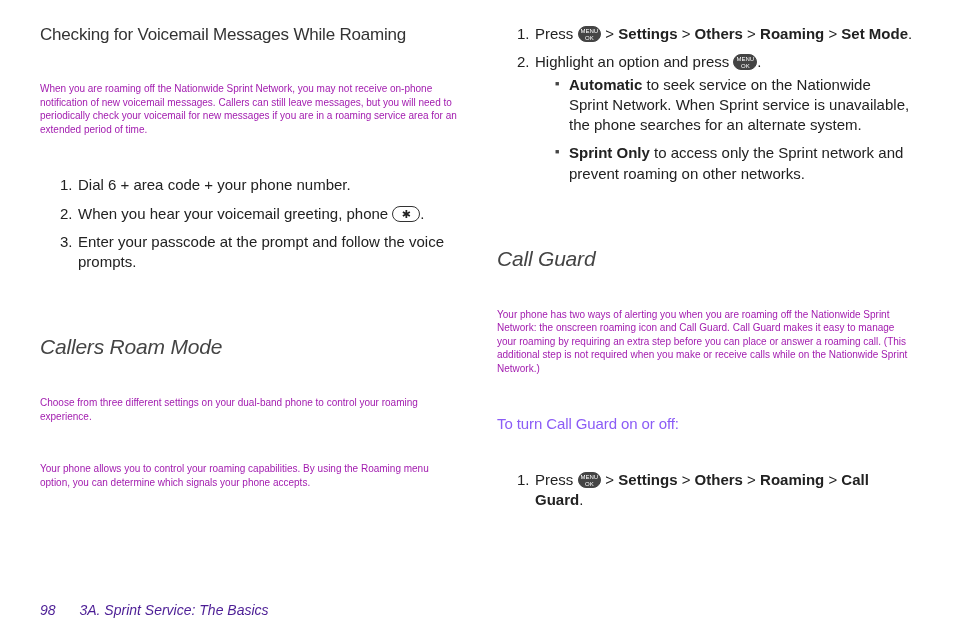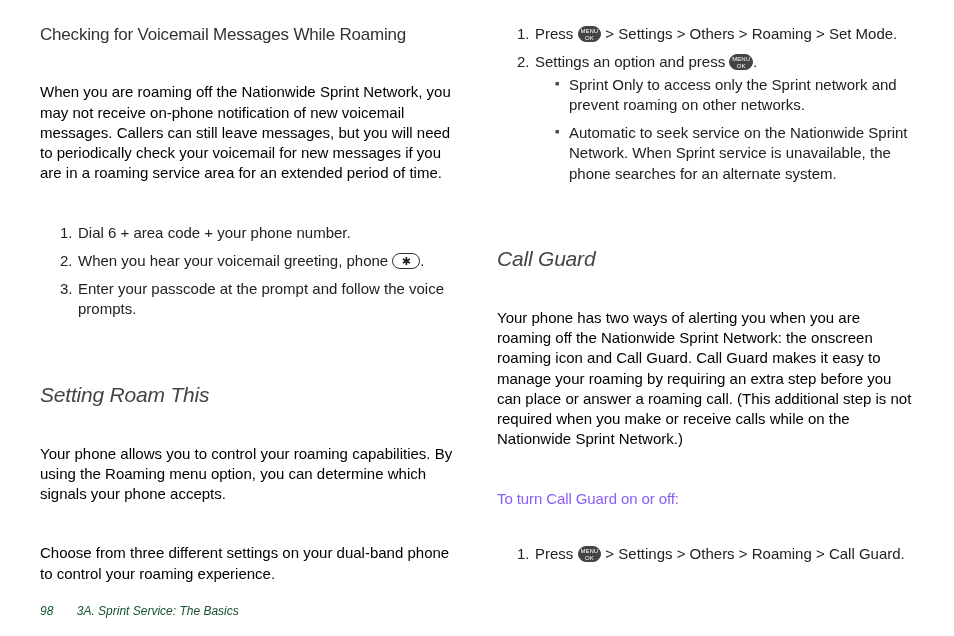--- a/index.html
+++ b/index.html
@@ -32,24 +32,24 @@
   }
   .h2 {
     font-size: 21px;
     font-style: italic;
     font-weight: normal;
     color: #444;
     margin: 16px 0 10px 0;
     letter-spacing: -0.2px;
   }
   .body {
-    font-size: 15px;
+    font-size: 10px;
     line-height: 1.35;
     margin-bottom: 12px;
-    color: #000000;
+    color: #a21caf;
   }
   .lead {
     font-size: 15px;
     line-height: 1.35;
     margin-bottom: 8px;
     color: #8b5cf6;
     letter-spacing: -0.1px;
   }
   ol.steps {
     list-style: none;
@@ -84,21 +84,21 @@
     position: relative;
   }
   ul.sub > li::before {
     content: "■";
     position: absolute;
     left: 0;
     top: 4px;
     font-size: 7px;
     color: #444;
   }
-  .bold { font-weight: normal; margin-top: 16px; }
+  .bold { font-weight: bold; margin-top: 16px; }
   .key {
     display: inline-block;
     min-width: 28px;
     height: 16px;
     border: 1px solid #333;
     border-radius: 10px;
     vertical-align: middle;
     text-align: center;
     font-size: 11px;
     line-height: 14px;
@@ -114,23 +114,23 @@
     color: #fff;
     border-color: #444;
     border-radius: 9px;
     min-width: 22px;
   }
   .key.star { font-family: Arial; }
   .footer {
     position: absolute;
     left: 40px;
     bottom: 18px;
-    font-size: 12px;
+    font-size: 14px;
     font-style: italic;
-    color: #14532d;
+    color: #4c1d95;
   }
   .footer .pn { font-style: italic; margin-right: 20px; }
   .inline { display: inline; }
 </style>
 </head>
 <body>
 
 <div class="page">
   <div class="columns">
 
@@ -140,39 +140,39 @@
 
       <ol class="steps">
         <li>Dial 6 + area code + your phone number.</li>
         <li>
           <span class="inline">When you hear your voicemail greeting, phone </span><span class="key star">✱</span><span class="inline">.</span>
         </li>
         <li>Enter your passcode at the prompt and follow the voice prompts.</li>
       </ol>
 
 
-      <div class="h2">Setting Roam This</div>
+      <div class="h2">Callers Roam Mode</div>
+      <div class="body">Choose from three different settings on your dual-band phone to control your roaming experience.</div>
       <div class="body">Your phone allows you to control your roaming capabilities. By using the Roaming menu option, you can determine which signals your phone accepts.</div>
-      <div class="body">Choose from three different settings on your dual-band phone to control your roaming experience.</div>
     </div>
 
     <div class="col">
 
       <ol class="steps">
         <li>
           <span class="inline">Press </span><span class="key menu"><span>MENU</span><br><span>OK</span></span><span class="inline"> &gt; </span><span class="bold inline">Settings</span><span class="inline"> &gt; </span><span class="bold inline">Others</span><span class="inline"> &gt; </span><span class="bold inline">Roaming</span><span class="inline"> &gt; </span><span class="bold inline">Set Mode</span><span class="inline">.</span>
         </li>
         <li>
-          <span class="inline">Settings an option and press </span><span class="key menu"><span>MENU</span><br><span>OK</span></span><span class="inline">.</span>
+          <span class="inline">Highlight an option and press </span><span class="key menu"><span>MENU</span><br><span>OK</span></span><span class="inline">.</span>
           <ul class="sub">
             <li>
-              <span class="bold inline">Sprint Only</span><span class="inline"> to access only the Sprint network and prevent roaming on other networks.</span>
+              <span class="bold inline">Automatic</span><span class="inline"> to seek service on the Nationwide Sprint Network. When Sprint service is unavailable, the phone searches for an alternate system.</span>
             </li>
             <li>
-              <span class="bold inline">Automatic</span><span class="inline"> to seek service on the Nationwide Sprint Network. When Sprint service is unavailable, the phone searches for an alternate system.</span>
+              <span class="bold inline">Sprint Only</span><span class="inline"> to access only the Sprint network and prevent roaming on other networks.</span>
             </li>
           </ul>
         </li>
       </ol>
 
       <div class="h2">Call Guard</div>
       <div class="body">Your phone has two ways of alerting you when you are roaming off the Nationwide Sprint Network: the onscreen roaming icon and Call Guard. Call Guard makes it easy to manage your roaming by requiring an extra step before you can place or answer a roaming call. (This additional step is not required when you make or receive calls while on the Nationwide Sprint Network.)</div>
       <div class="lead">To turn Call Guard on or off:</div>
 
       <ol class="steps">

